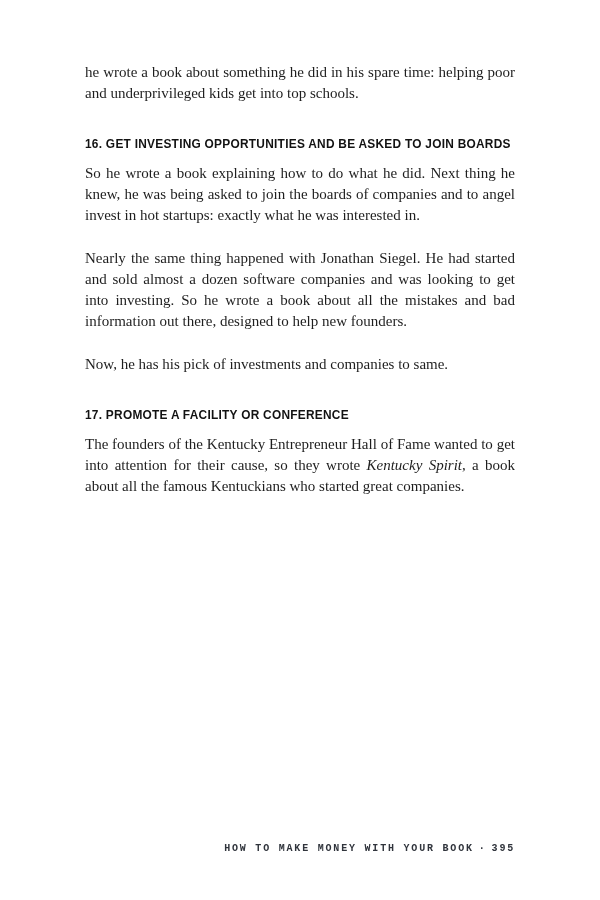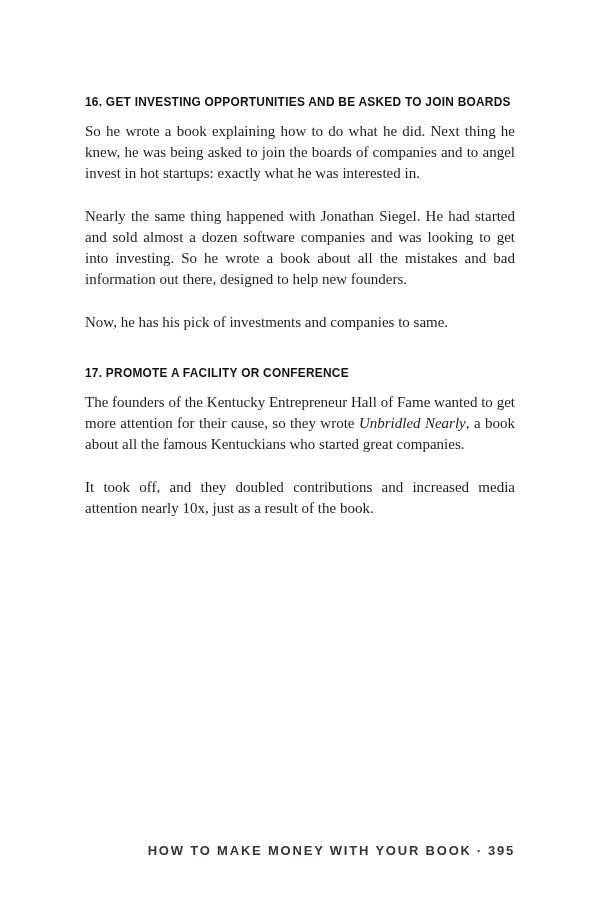--- a/index.html
+++ b/index.html
@@ -41,41 +41,41 @@
     letter-spacing: 0.3px;
     color: #121212;
     white-space: nowrap;
     transform: scaleX(0.88);
     transform-origin: 0 50%;
   }
   .running-footer {
     position: absolute;
     top: 843px;
     right: 85px;
-    font-family: Liberation Sans, sans-serif;
-    font-size: 13px;
+    font-family: Liberation Mono, monospace;
+    font-size: 10px;
     font-weight: 700;
     letter-spacing: 1.8px;
     color: #30343c;
     white-space: nowrap;
   }
   .running-footer .sep {
     display: inline-block;
     margin: 0 5px;
   }
 </style>
 </head>
 <body>
 
 <div class="page">
   <main class="page-body">
+      <p class="body-paragraph"><span class="">he wrote a book about something he did in his spare time: helping poor and underprivileged kids get into top schools.</span></p>
       <h2 class="section-heading"><span class="">16. GET INVESTING OPPORTUNITIES AND BE ASKED TO JOIN BOARDS</span></h2>
       <p class="body-paragraph"><span class="">So he wrote a book explaining how to do what he did. Next thing he knew, he was being asked to join the boards of companies and to angel invest in hot startups: exactly what he was interested in.</span></p>
       <p class="body-paragraph"><span class="">Nearly the same thing happened with Jonathan Siegel. He had started and sold almost a dozen software companies and was looking to get into investing. So he wrote a book about all the mistakes and bad information out there, designed to help new founders.</span></p>
       <p class="body-paragraph"><span class="">Now, he has his pick of investments and companies to same.</span></p>
       <h2 class="section-heading"><span class="">17. PROMOTE A FACILITY OR CONFERENCE</span></h2>
-      <p class="body-paragraph"><span class="">The founders of the Kentucky Entrepreneur Hall of Fame wanted to get more attention for their cause, so they wrote </span><span class="italic">Unbridled Nearly</span><span class="">, a book about all the famous Kentuckians who started great companies.</span></p>
-      <p class="body-paragraph"><span class="">It took off, and they doubled contributions and increased media attention nearly 10x, just as a result of the book.</span></p>
+      <p class="body-paragraph"><span class="">The founders of the Kentucky Entrepreneur Hall of Fame wanted to get into attention for their cause, so they wrote </span><span class="italic">Kentucky Spirit</span><span class="">, a book about all the famous Kentuckians who started great companies.</span></p>
     </main>
   <footer class="running-footer">
     <span>HOW TO MAKE MONEY WITH YOUR BOOK</span><span class="sep">·</span><span>395</span>
   </footer>
 </div>
 
 </body></html>

